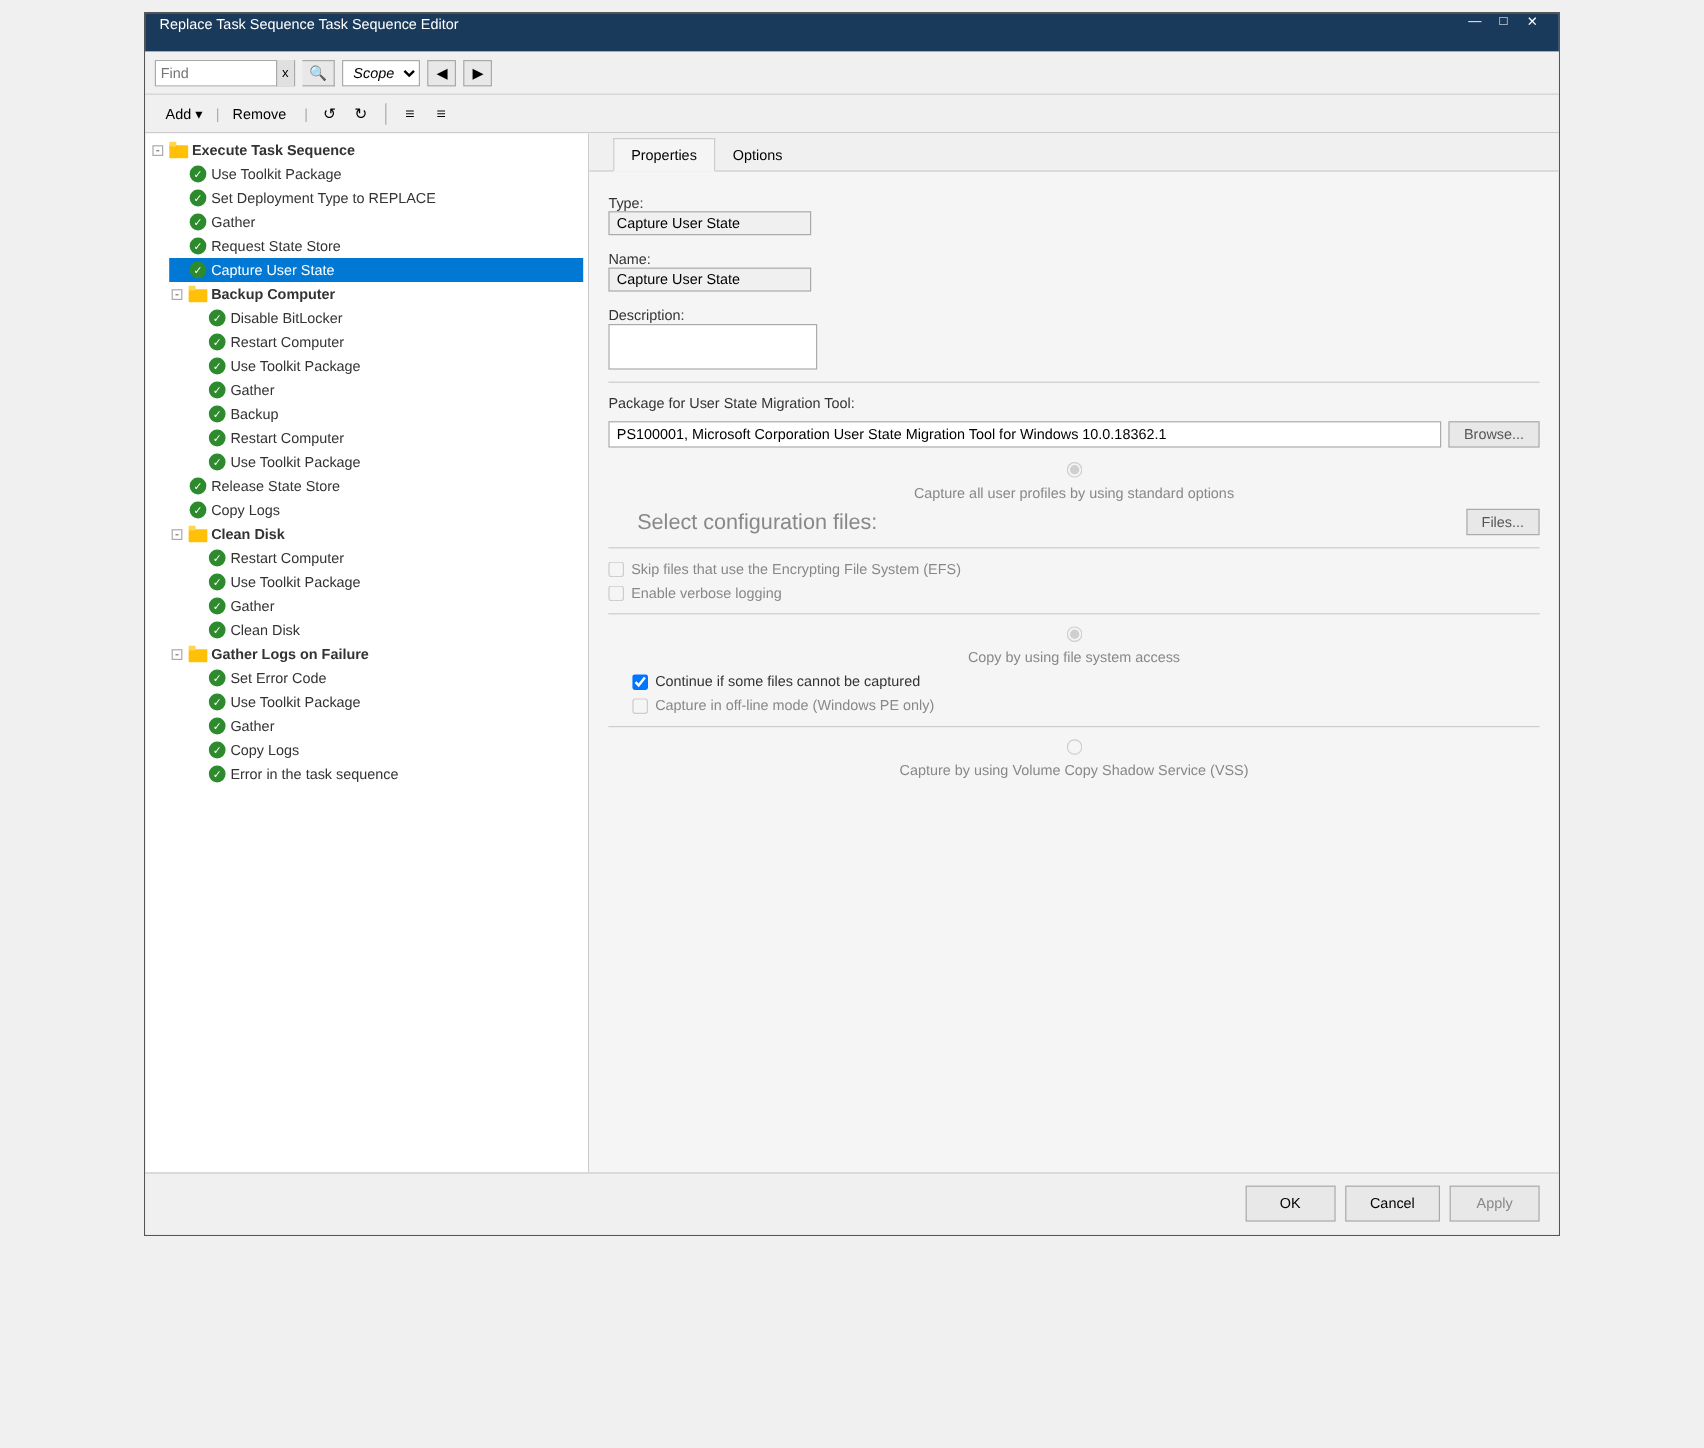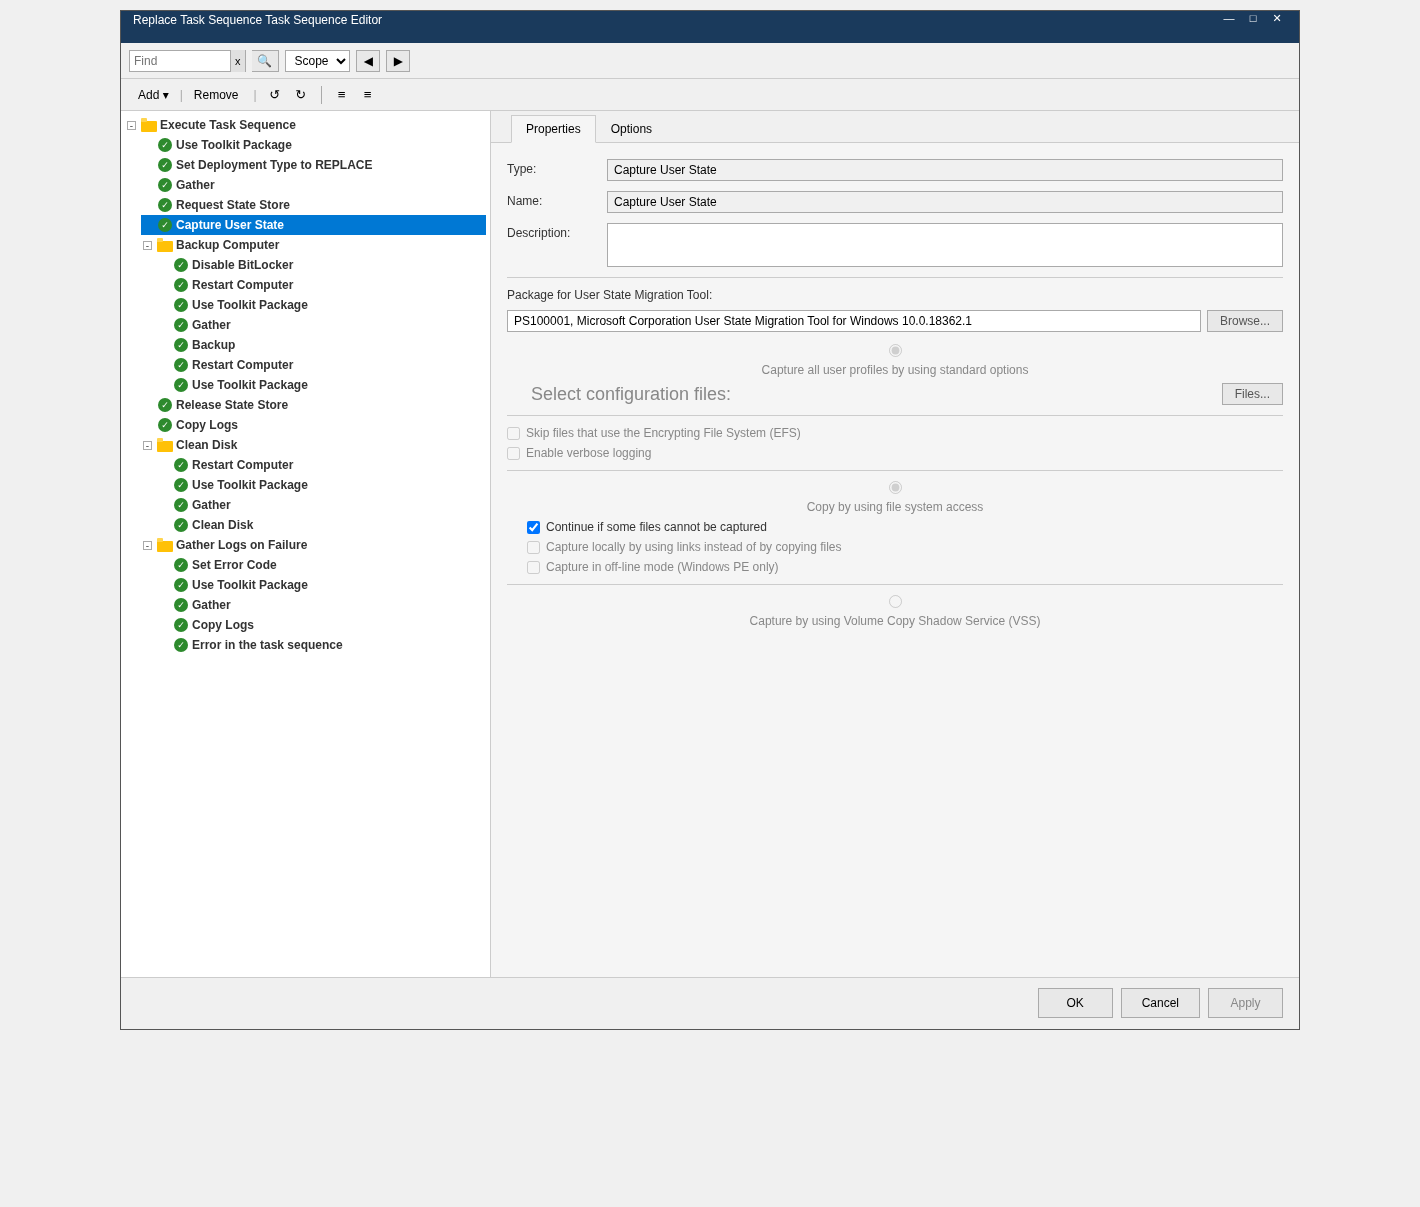--- a/index.html
+++ b/index.html
@@ -95,20 +95,21 @@
       height: 22px;
       font-size: 12px;
     }
     .scope-select {
       border: 1px solid #aaa;
       height: 22px;
       background: white;
       font-size: 12px;
       padding: 0 4px;
       cursor: pointer;
+      font-style: italic;
     }
     .nav-btn {
       background: #e8e8e8;
       border: 1px solid #aaa;
       width: 24px;
       height: 22px;
       cursor: pointer;
       display: flex;
       align-items: center;
       justify-content: center;
@@ -185,20 +186,21 @@
     }
     .properties-panel {
       flex: 1;
       padding: 16px;
       overflow-y: auto;
     }
     .form-row {
       display: flex;
       align-items: flex-start;
       margin-bottom: 10px;
+      flex-direction: column;
     }
     .form-label {
       width: 100px;
       color: #333;
       font-size: 12px;
       padding-top: 3px;
       flex-shrink: 0;
     }
     .form-input {
       flex: 1;
@@ -358,21 +360,20 @@
       border-radius: 50%;
       background: #2d8a2d;
       display: flex;
       align-items: center;
       justify-content: center;
       color: white;
       font-size: 9px;
     }
     .tree-label {
       font-size: 12px;
-      font-weight: bold;
     }
     .tree-label.bold {
       font-weight: bold;
     }
     .minus-icon {
       display: inline-block;
       width: 9px;
       height: 9px;
       border: 1px solid #aaa;
       background: white;
@@ -723,24 +724,20 @@
           <input type="radio" name="copy-option" id="r3" checked="" disabled="" style="">
           <label for="r3">Copy by using file system access</label>
         </div>
 
         <div class="indent2">
           <div class="checkbox-item enabled">
             <input type="checkbox" id="cb3" checked="" style="">
             <label for="cb3">Continue if some files cannot be captured</label>
           </div>
           <div class="checkbox-item">
-            <input type="checkbox" id="cb4" disabled="" style="">
-            <label for="cb4">Capture locally by using links instead of by copying files</label>
-          </div>
-          <div class="checkbox-item">
             <input type="checkbox" id="cb5" disabled="" style="">
             <label for="cb5">Capture in off-line mode (Windows PE only)</label>
           </div>
         </div>
 
         <hr class="divider">
 
         <div class="radio-item disabled vss-radio">
           <input type="radio" name="copy-option" id="r4" disabled="" style="">
           <label for="r4">Capture by using Volume Copy Shadow Service (VSS)</label>

